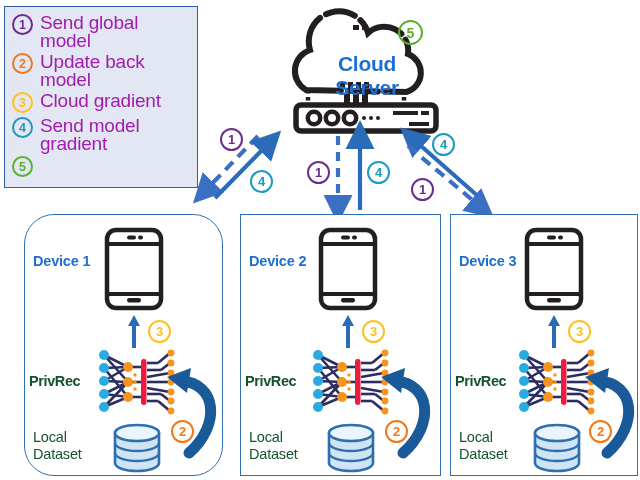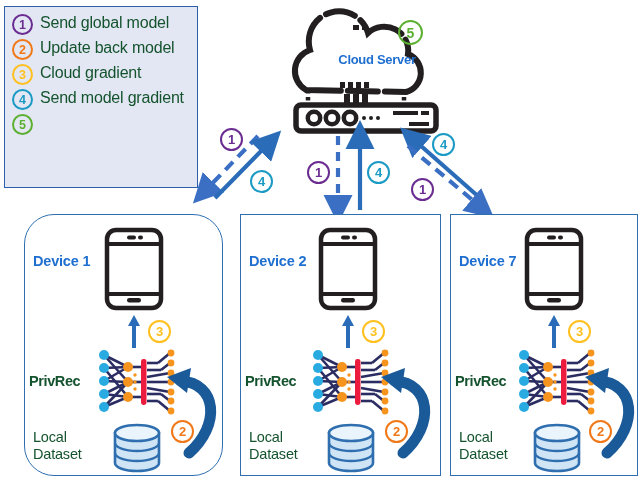--- a/index.html
+++ b/index.html
@@ -5,35 +5,35 @@
   html,body{margin:0;padding:0;background:#ffffff;}
   body{width:640px;height:480px;position:relative;overflow:hidden;
        font-family:"Liberation Sans","DejaVu Sans",sans-serif;}
 
   
   #legend{position:absolute;left:4px;top:6px;width:194px;height:182px;
           background:#e3e7f4;border:1.6px solid #2f5fa8;box-sizing:border-box;
           padding:7px 4px 4px 7px;}
   .legend-row{display:flex;align-items:flex-start;margin-bottom:4px;}
   .legend-row:last-child{margin-bottom:0;}
-  .legend-text{font-size:16px;color:#14532d;line-height:17.5px;
+  .legend-text{font-size:19px;color:#a21caf;line-height:17.5px;
                margin-left:7px;letter-spacing:-0.2px;}
 
   
   .badge{border-radius:50%;display:inline-flex;align-items:center;
          justify-content:center;box-sizing:border-box;font-weight:bold;
          flex:0 0 auto;background:transparent;}
   .b-lg{width:21px;height:21px;border-width:2.4px;border-style:solid;font-size:12.5px;}
   .b-md{width:25px;height:25px;border-width:2.6px;border-style:solid;font-size:14px;}
   .b-sm{width:23px;height:23px;border-width:2.5px;border-style:solid;font-size:13px;}
 
   
   #cloud-server{position:absolute;left:276px;top:6px;width:180px;height:130px;}
   #cloud-label{position:absolute;left:36px;top:46px;width:110px;text-align:center;
-               font-size:13px;font-weight:bold;color:#1f6fd0;letter-spacing:-0.3px;margin-left:10px;}
+               font-size:21px;font-weight:bold;color:#1f6fd0;letter-spacing:-0.3px;}
   #badge5{position:absolute;left:122px;top:14px;}
 
   
   .arrow-badge{position:absolute;}
 
   
   .device-panel{position:absolute;top:214px;height:262px;
                 border:1.7px solid #2f6fb0;box-sizing:border-box;background:#fff;}
   #panel-1{left:24px;width:199px;border-radius:30px;}
   #panel-2{left:240px;width:201px;}
@@ -341,21 +341,21 @@
   <div class="loop-arrow" style="left:138px;top:152px;">
     <svg width="56" height="98" viewBox="0 0 56 98">
       <path d="M16 14 C52 16 56 58 24 86" fill="none" stroke="#1B5A99" stroke-width="11" stroke-linecap="round"></path>
       <path d="M2 10 L26 1 L22 26 Z" fill="#1B5A99"></path>
     </svg>
   </div>
   <span class="badge b-sm badge2" style="left:144px;top:205px;border-color:#F07818;color:#F07818;">2</span>
 </div>
 
 <div class="device-panel" id="panel-3">
-  <div class="device-label">Device 7</div>
+  <div class="device-label">Device 3</div>
   <div class="privrec-label">PrivRec</div>
   <div class="dataset-label">Local<br>Dataset</div>
 
   <div class="phone" style="left:72px;">
     <svg width="62" height="84" viewBox="0 0 62 84">
       <rect x="4" y="3" width="54" height="78" rx="9" ry="9" fill="#fff" stroke="#231F20" stroke-width="4.5"></rect>
       <line x1="4" y1="17" x2="58" y2="17" stroke="#231F20" stroke-width="4"></line>
       <line x1="4" y1="67" x2="58" y2="67" stroke="#231F20" stroke-width="4"></line>
       <rect x="24" y="8.5" width="9" height="4" rx="2" fill="#231F20"></rect>
       <rect x="35" y="8.5" width="5" height="4" rx="2" fill="#231F20"></rect>

